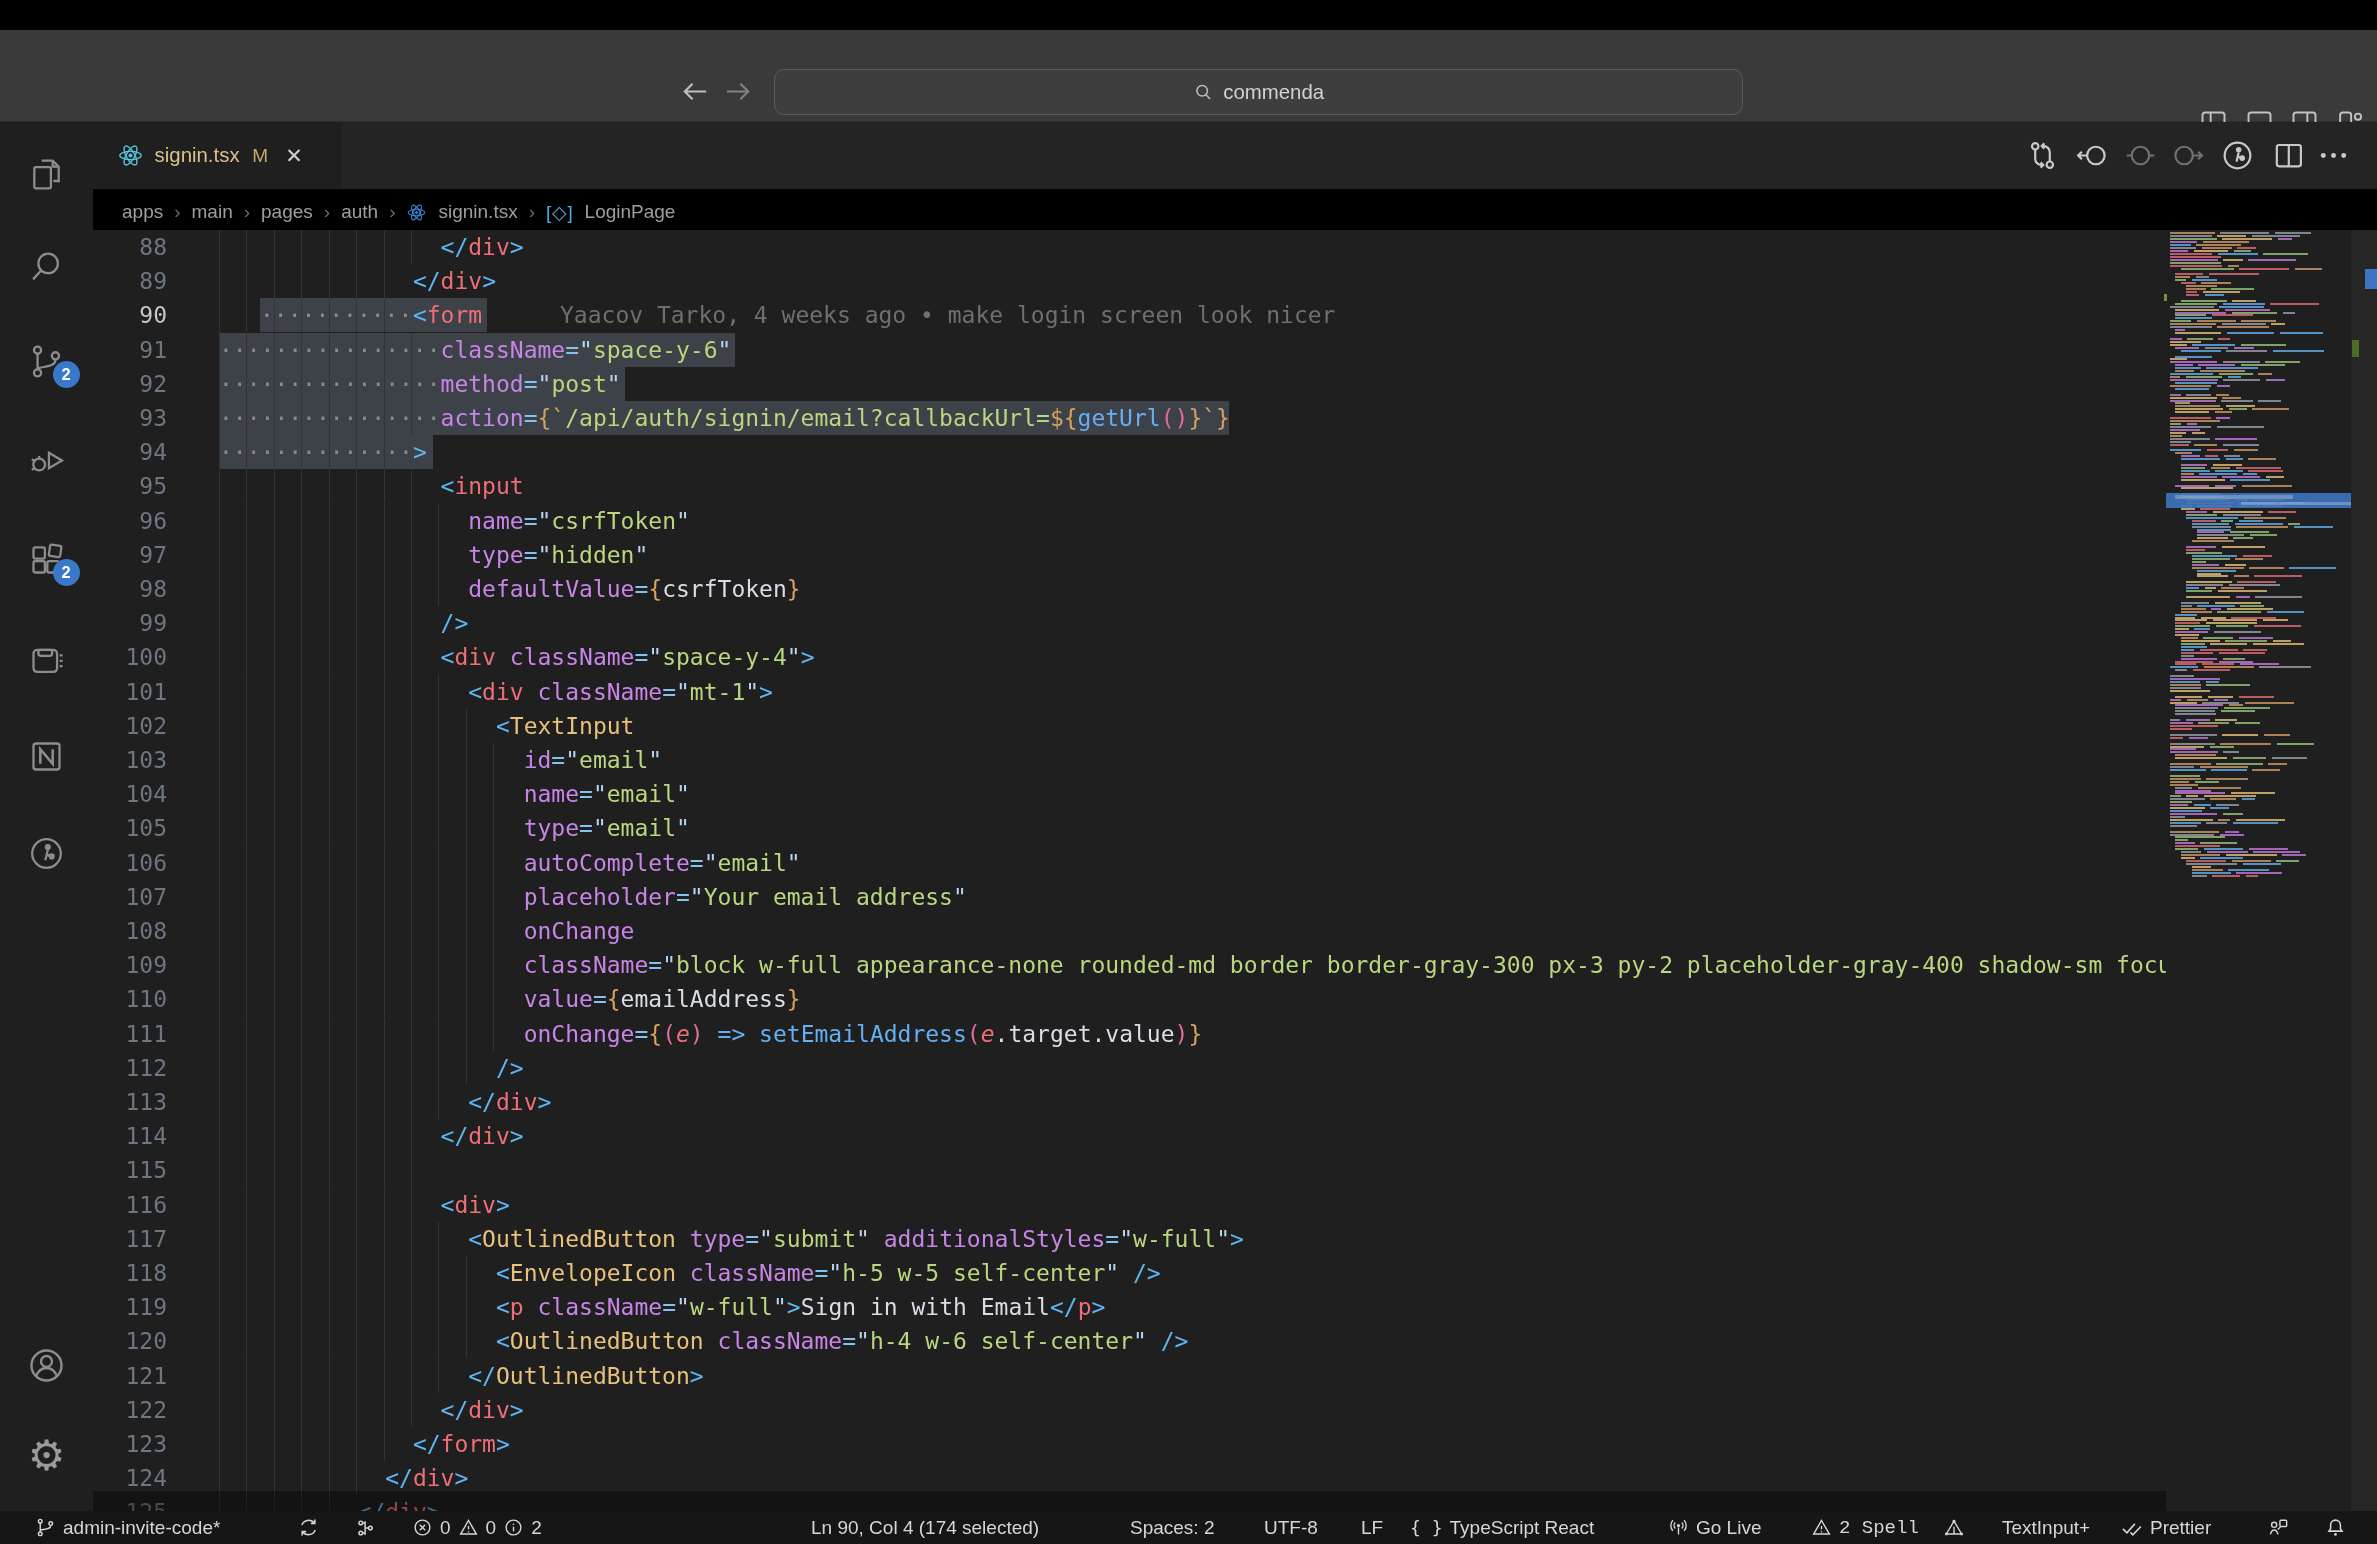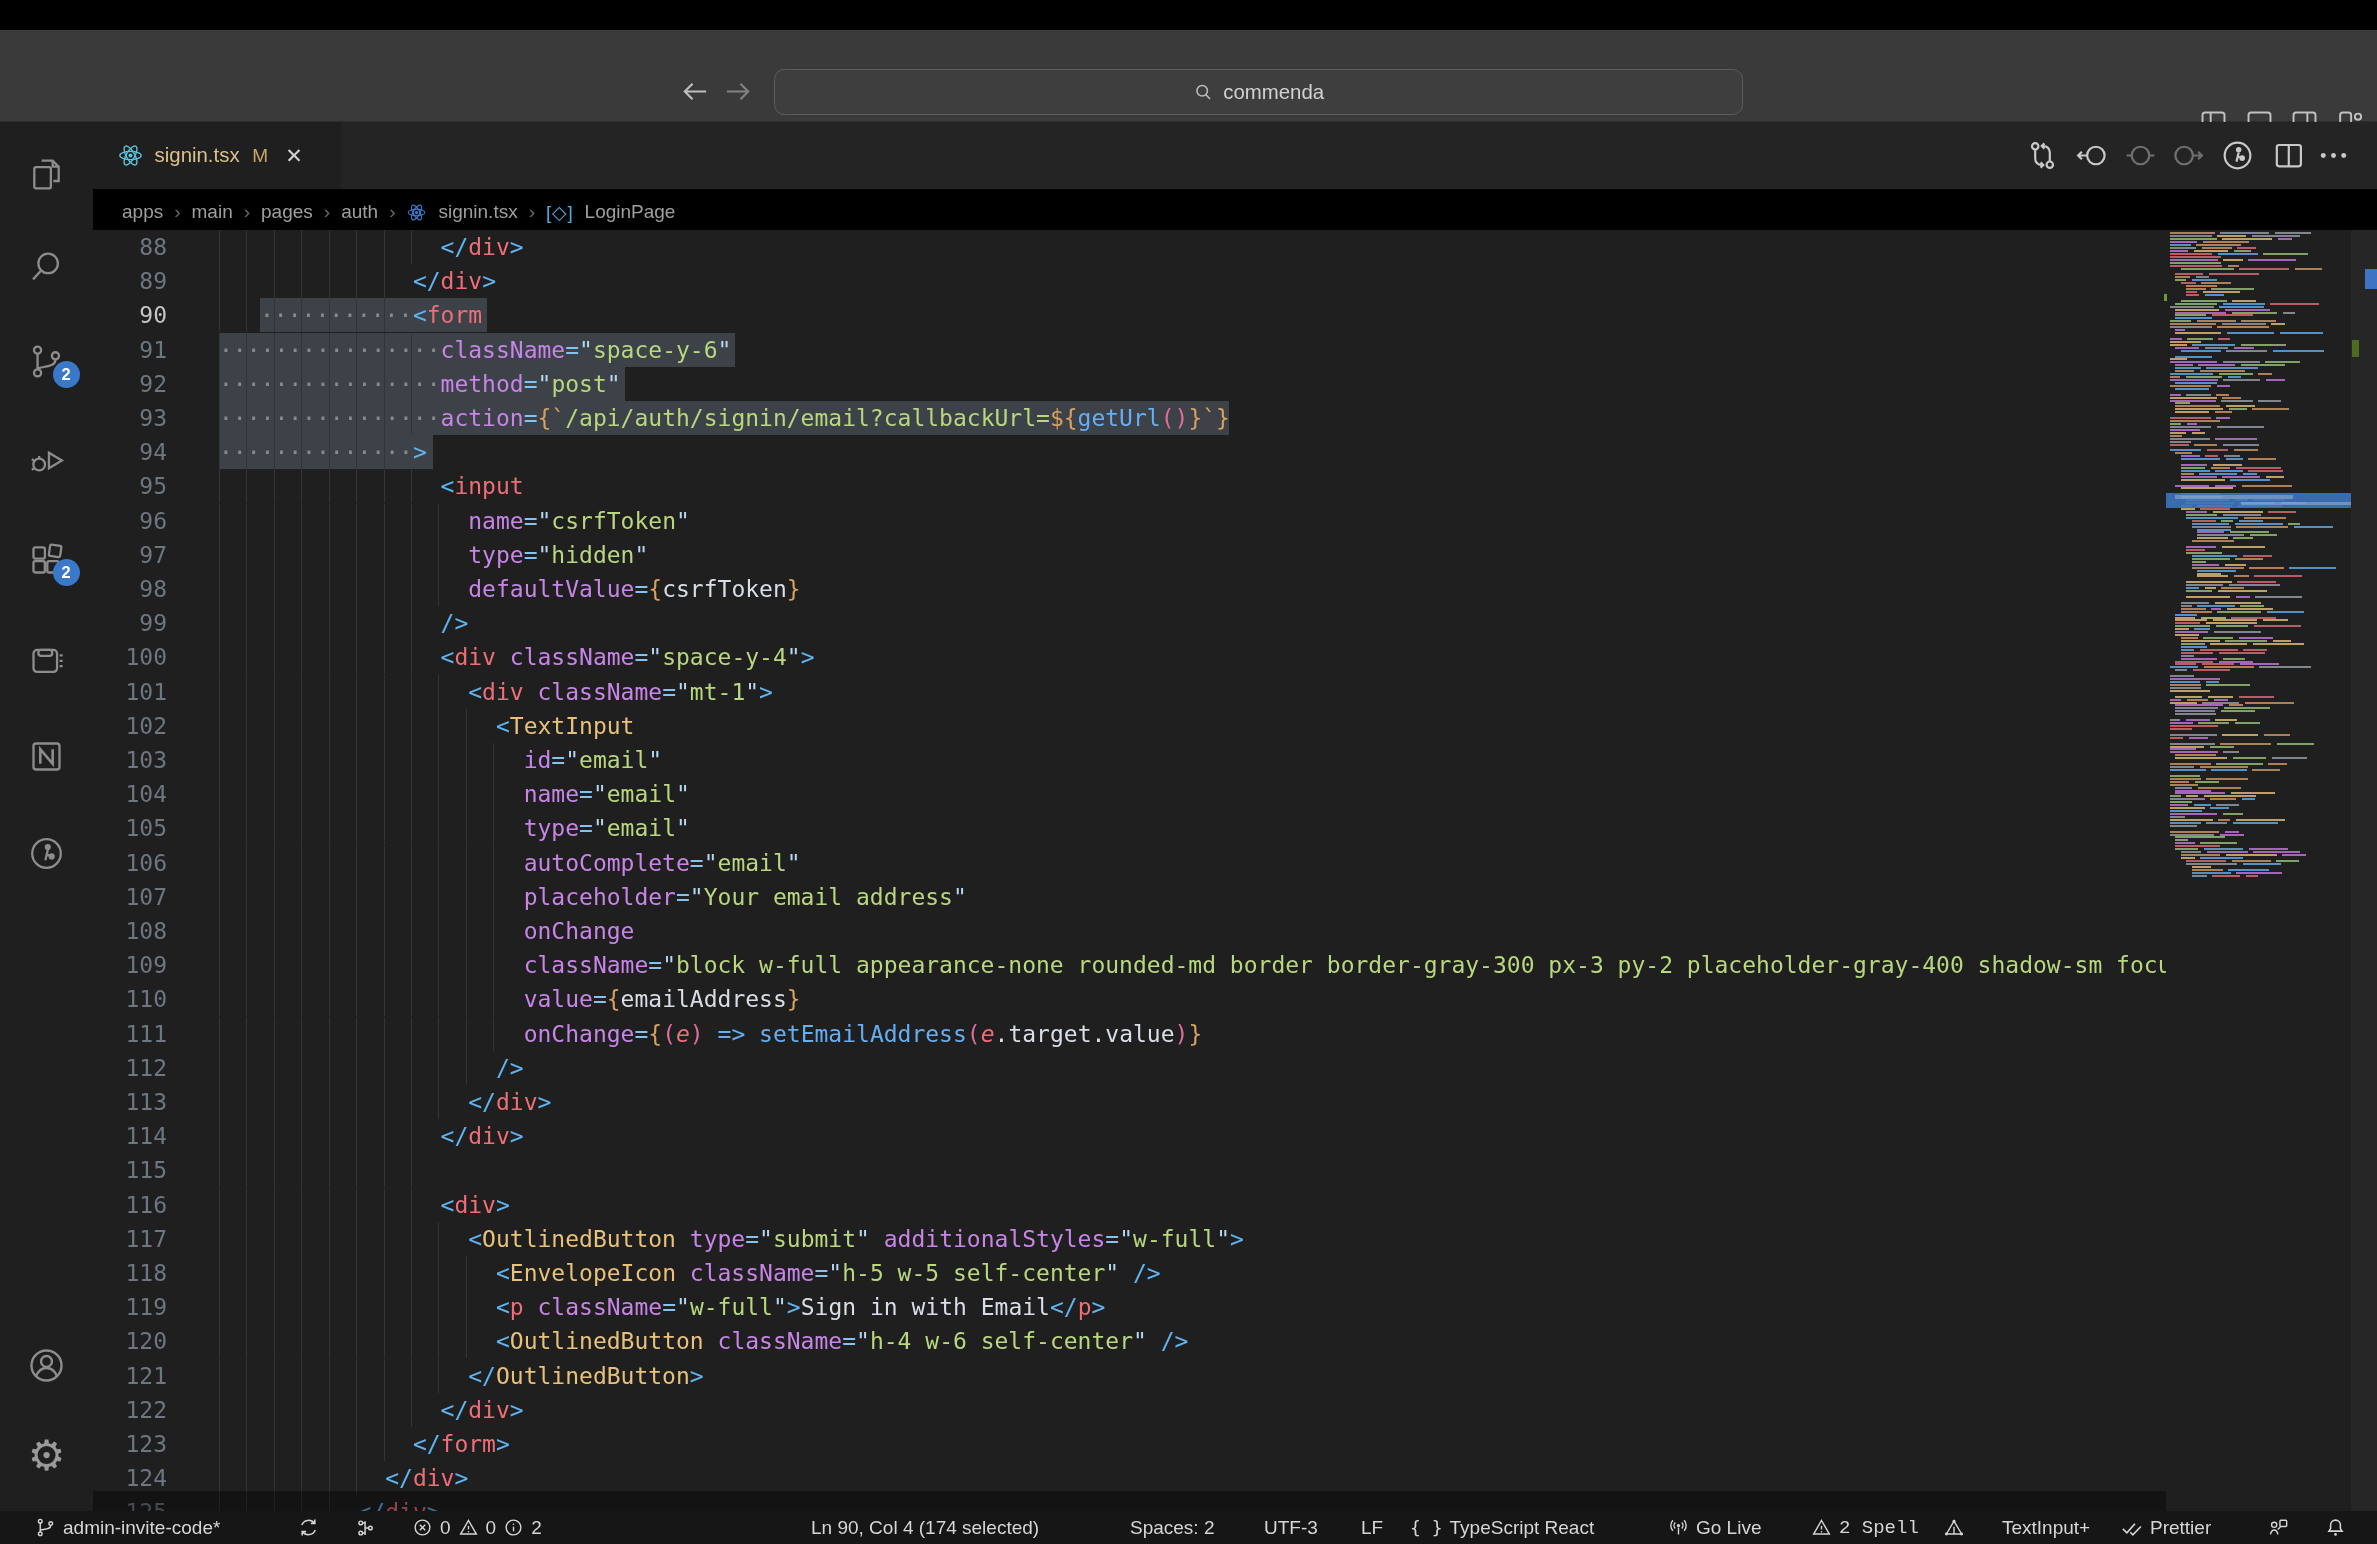--- a/index.html
+++ b/index.html
@@ -309,20 +309,21 @@
       <div class="ws" style="left: 167px;">···········</div>
       <div class="guide" style="left: 126px;"></div>
       <div class="guide" style="left: 153px;"></div>
       <div class="guide" style="left: 181px;"></div>
       <div class="guide" style="left: 208px;"></div>
       <div class="guide" style="left: 236px;"></div>
       <div class="guide" style="left: 263px;"></div>
       <div class="guide" style="left: 291px;"></div>
       <div class="num active">90</div>
       <pre class="codeline"><span>              </span><span class="tk-b">&lt;</span><span class="tk-t">form</span></pre>
+      <div class="blame" style="left: 467px;">Yaacov Tarko, 4 weeks ago • make login screen look nicer</div>
     </div>
     <div class="row" style="top: 103px;">
       <div class="sel" style="left: 126px; width: 516px;"></div>
       <div class="ws" style="left: 126px;">················</div>
       <div class="guide" style="left: 126px;"></div>
       <div class="guide" style="left: 153px;"></div>
       <div class="guide" style="left: 181px;"></div>
       <div class="guide" style="left: 208px;"></div>
       <div class="guide" style="left: 236px;"></div>
       <div class="guide" style="left: 263px;"></div>
@@ -1265,21 +1266,21 @@
       </svg>
     <span>2</span>
   </div>
   <div class="sb-item" style="left:811px;">
       <span>Ln 90, Col 4 (174 selected)</span>
     </div>
   <div class="sb-item" style="left:1130px;">
       <span>Spaces: 2</span>
     </div>
   <div class="sb-item" style="left:1264px;">
-      <span>UTF-3</span>
+      <span>UTF-8</span>
     </div>
   <div class="sb-item" style="left:1361px;">
       <span>LF</span>
     </div>
   <div class="sb-item" style="left:1410px;">
     <span class="braces">{ }</span>
     <span>TypeScript React</span>
   </div>
   <div class="sb-item" style="left:1668px;">
     <svg width="21" height="21" viewBox="0 0 24 24" fill="none" stroke="currentColor" stroke-width="1.6">

